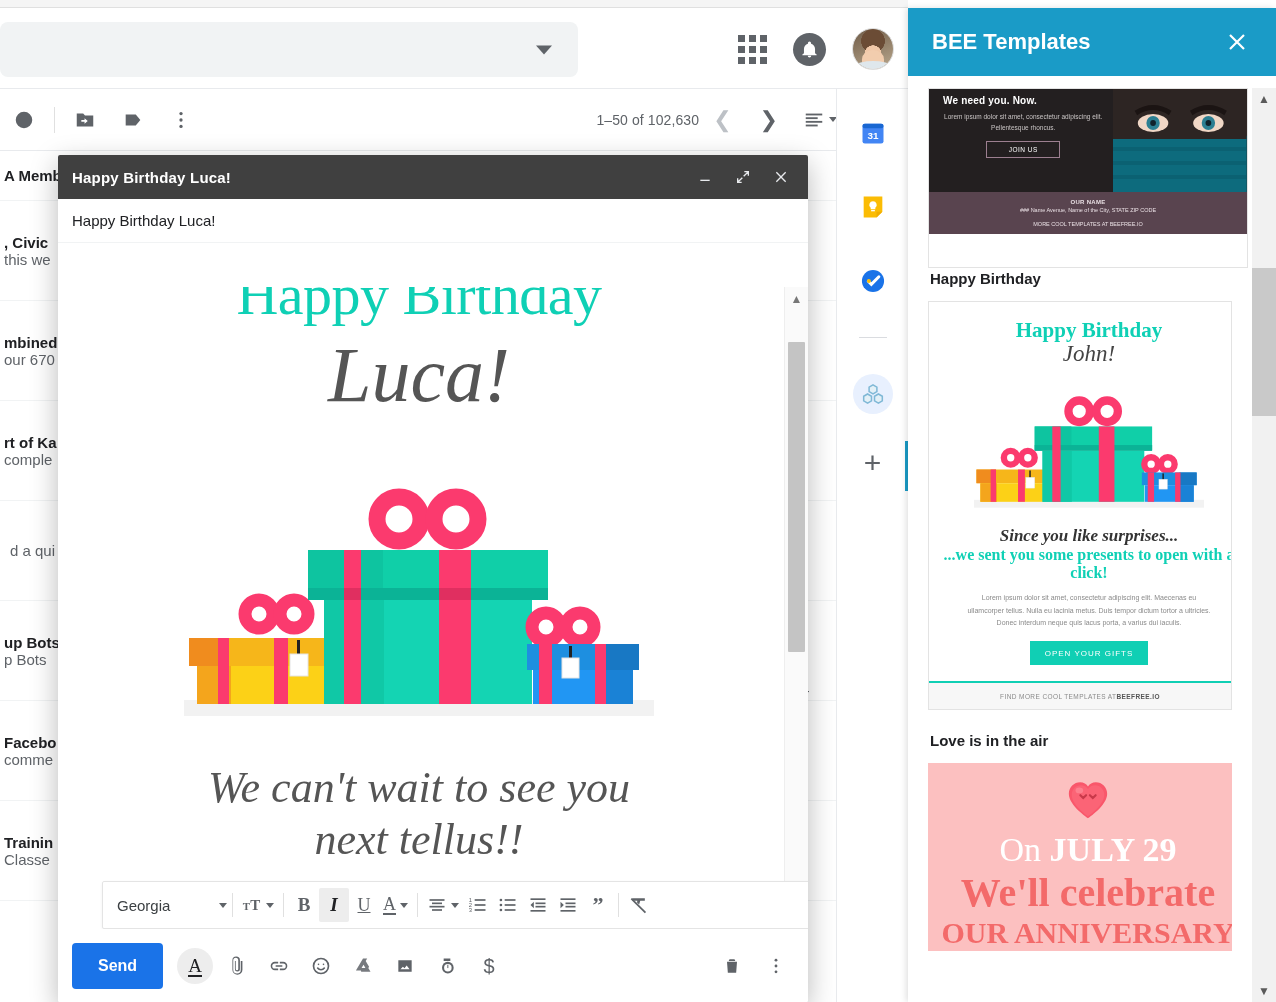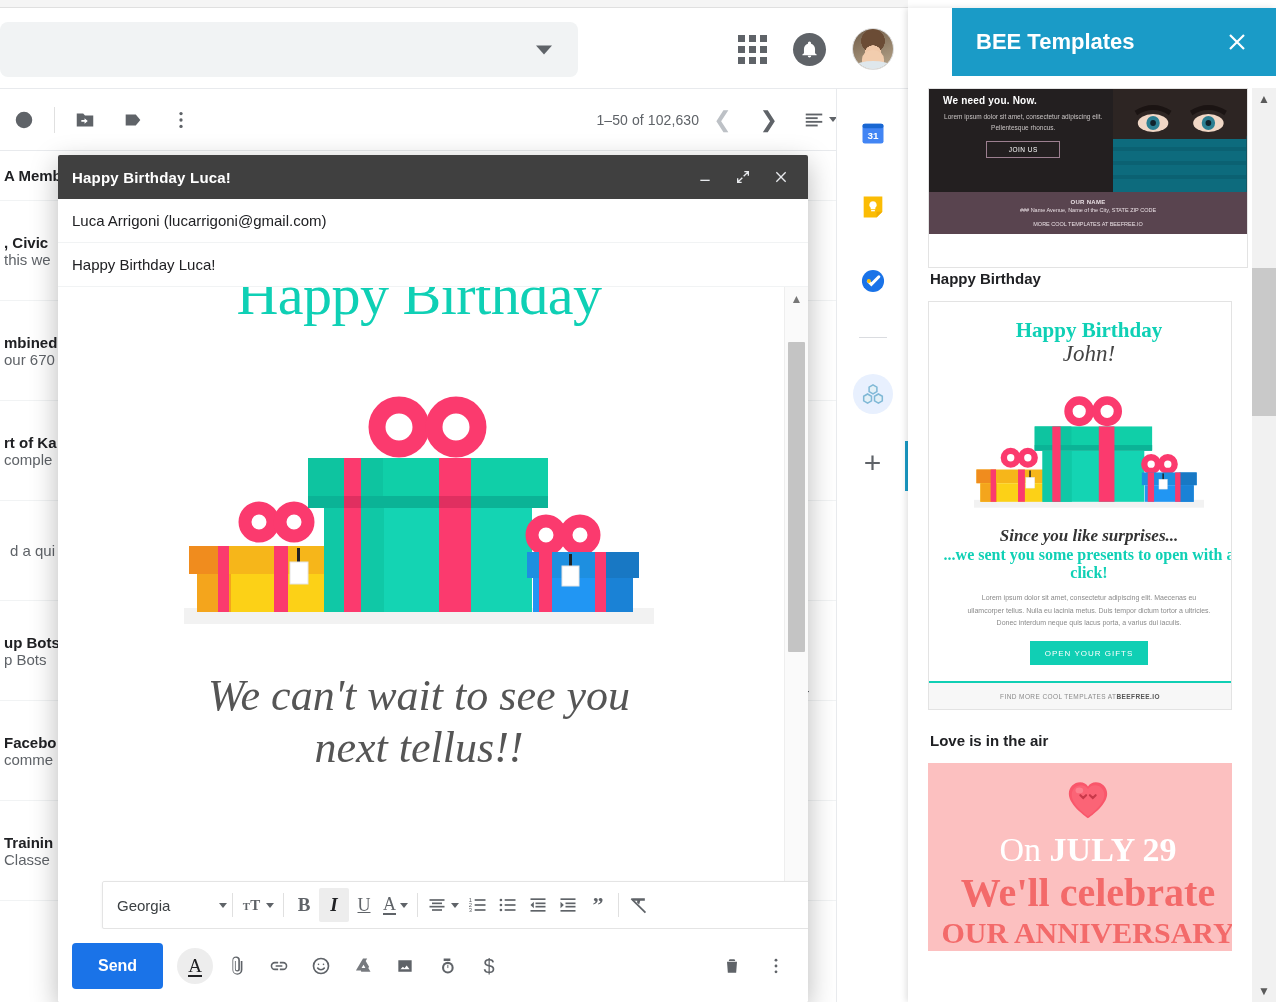--- a/index.html
+++ b/index.html
@@ -161,21 +161,21 @@
   .rail-plus{ font-size:30px;color:#5f6368;line-height:1;cursor:pointer;}
   .rail-active-bar{ position:absolute; right:-1px; top:352px; width:4px; height:50px; background:#1a9bc7;}
 
   
   .bee{
     position:absolute; left:908px; top:8px; width:368px; height:994px;
     background:#fff; box-shadow:-2px 0 6px rgba(0,0,0,.12);
   }
   .bee-head{
     height:68px; background:#1a9bc7; color:#fff;
-    display:flex; align-items:center; padding:0 24px;margin-left:44px;
+    display:flex; align-items:center; padding:0 24px;
   }
   .bee-title{ font-size:22px; font-weight:bold; }
   .bee-close{ margin-left:auto; cursor:pointer; width:30px;height:30px;display:flex;align-items:center;justify-content:center;}
   .bee-body{ position:absolute; left:0; top:80px; width:344px; height:914px; overflow:hidden; background:#fff; padding:0 20px;}
   .bee-scroll{ position:absolute; right:0; top:80px; width:24px; height:914px; background:#f1f1f1;}
   .bee-scroll .arw{ height:22px; display:flex;align-items:center;justify-content:center; color:#5a5a5a; font-size:12px;cursor:pointer;}
   .bee-scroll .arw.bot{ position:absolute;bottom:0;left:0;right:0;}
   .bee-scroll .thumb{ position:absolute; left:0; right:0; top:180px; height:148px; background:#c9c9c9; cursor:pointer;}
 
   .tpl-label{ font-size:15px; font-weight:bold; color:#202124; margin:22px 0 14px 2px;}
@@ -373,29 +373,27 @@
         </div>
         <div class="cp-act">
           <svg width="16" height="16" viewBox="0 0 24 24" fill="none" stroke="#e8eaed" stroke-width="2">
             <path d="M5 5l14 14M19 5L5 19"></path>
           </svg>
         </div>
       </div>
     </div>
 
     <div class="cp-field">
-      <span>Luca Arrigoni (lucarrigoni@gmail.com)</span>
-    </div>
-    <div class="cp-field">
       <span>Happy Birthday Luca!</span>
     </div>
 
     <div class="cp-body">
       <div class="cp-body-inner">
         <div class="mail-hb">Happy Birthday</div>
+        <div class="mail-name">Luca!</div>
 
         <div class="gifts">
           <svg width="470" height="260" viewBox="0 0 470 260">
 
             <rect x="0" y="238" width="470" height="16" fill="#f2f2f2"></rect>
 
             <g>
 
               <g fill="none" stroke="#fb3a6e" stroke-width="13">
                 <circle cx="75" cy="152" r="14"></circle>

